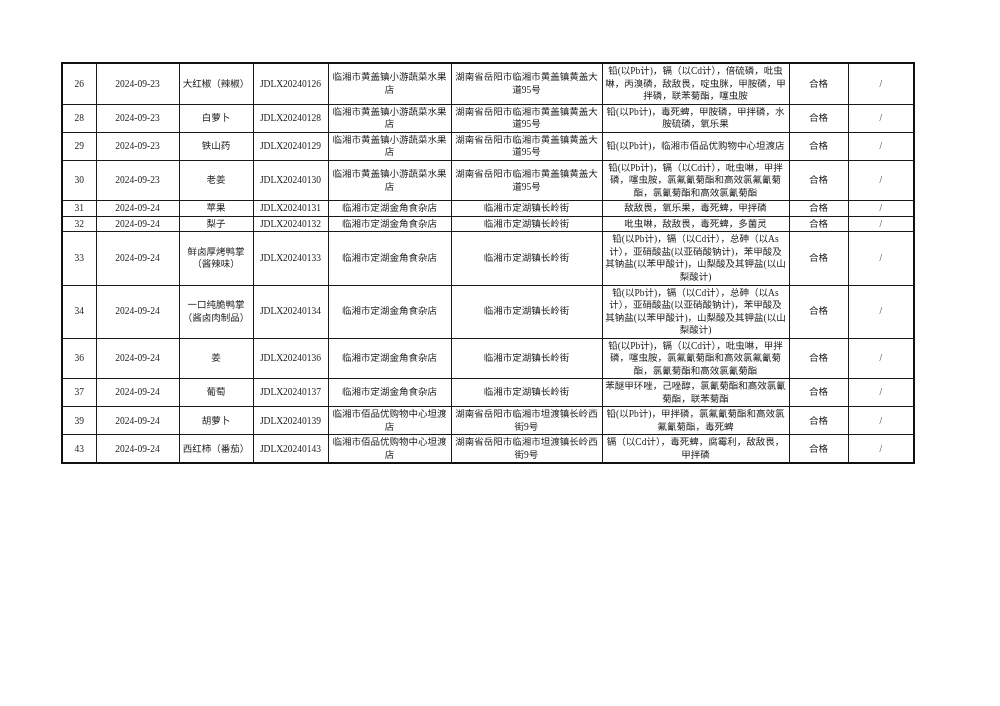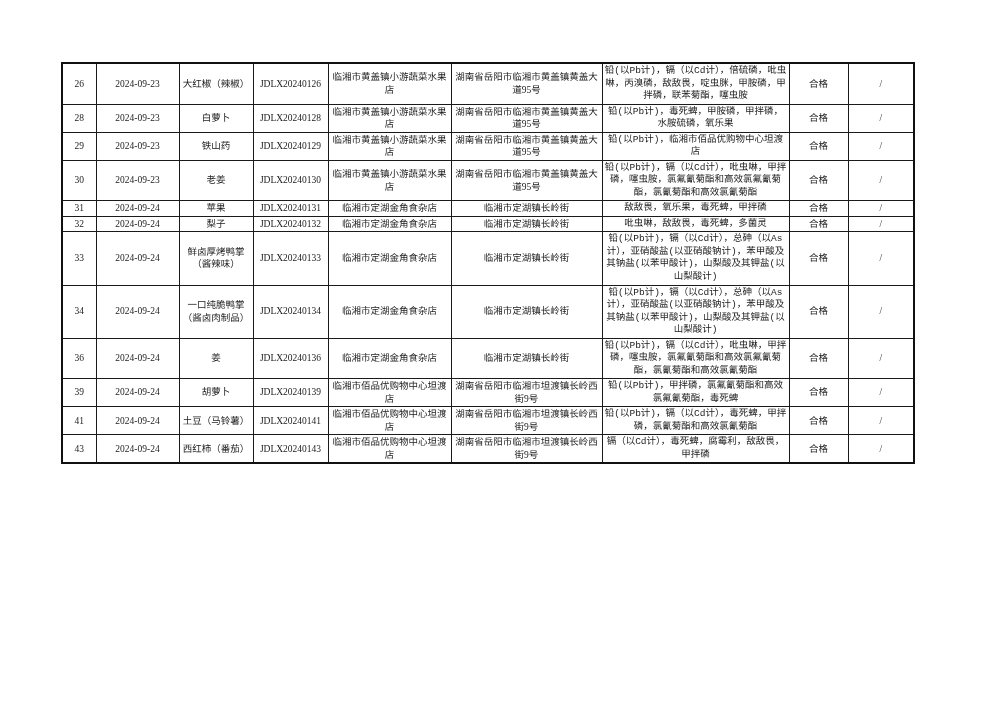--- a/index.html
+++ b/index.html
@@ -32,21 +32,20 @@
     vertical-align: middle;
     padding: 1px 2px;
     font-size: 9.5px;
     line-height: 1.32;
     color: #1c1c1c;
     word-break: break-word;
     overflow-wrap: break-word;
   }
   td.c-items {
     padding: 1px 3px;
-    font-family: Liberation Mono, monospace;
   }
   td.c-remark {
     color: #555555;
   }
 </style>
 </head>
 <body>
 
 <div class="page">
   <table class="results">
@@ -165,46 +164,46 @@
     <td class="c-date">2024-09-24</td>
     <td class="c-product">姜</td>
     <td class="c-code">JDLX20240136</td>
     <td class="c-store">临湘市定湖金角食杂店</td>
     <td class="c-address">临湘市定湖镇长岭街</td>
     <td class="c-items">铅(以Pb计)，镉（以Cd计），吡虫啉，甲拌磷，噻虫胺，氯氟氰菊酯和高效氯氟氰菊酯，氯氰菊酯和高效氯氰菊酯</td>
     <td class="c-result">合格</td>
     <td class="c-remark">/</td>
   </tr>
 
+  <tr>
+    <td class="c-no">37</td>
+    <td class="c-date">2024-09-24</td>
+    <td class="c-product">葡萄</td>
+    <td class="c-code">JDLX20240137</td>
+    <td class="c-store">临湘市定湖金角食杂店</td>
+    <td class="c-address">临湘市定湖镇长岭街</td>
+    <td class="c-items">苯醚甲环唑，己唑醇，氯氰菊酯和高效氯氰菊酯，联苯菊酯</td>
+    <td class="c-result">合格</td>
+    <td class="c-remark">/</td>
+  </tr>
 
 
   <tr>
     <td class="c-no">39</td>
     <td class="c-date">2024-09-24</td>
     <td class="c-product">胡萝卜</td>
     <td class="c-code">JDLX20240139</td>
     <td class="c-store">临湘市佰品优购物中心坦渡店</td>
     <td class="c-address">湖南省岳阳市临湘市坦渡镇长岭西街9号</td>
     <td class="c-items">铅(以Pb计)，甲拌磷，氯氟氰菊酯和高效氯氟氰菊酯，毒死蜱</td>
     <td class="c-result">合格</td>
     <td class="c-remark">/</td>
   </tr>
 
 
-  <tr>
-    <td class="c-no">41</td>
-    <td class="c-date">2024-09-24</td>
-    <td class="c-product">土豆（马铃薯）</td>
-    <td class="c-code">JDLX20240141</td>
-    <td class="c-store">临湘市佰品优购物中心坦渡店</td>
-    <td class="c-address">湖南省岳阳市临湘市坦渡镇长岭西街9号</td>
-    <td class="c-items">铅(以Pb计)，镉（以Cd计），毒死蜱，甲拌磷，氯氰菊酯和高效氯氰菊酯</td>
-    <td class="c-result">合格</td>
-    <td class="c-remark">/</td>
-  </tr>
 
 
   <tr>
     <td class="c-no">43</td>
     <td class="c-date">2024-09-24</td>
     <td class="c-product">西红柿（番茄）</td>
     <td class="c-code">JDLX20240143</td>
     <td class="c-store">临湘市佰品优购物中心坦渡店</td>
     <td class="c-address">湖南省岳阳市临湘市坦渡镇长岭西街9号</td>
     <td class="c-items">镉（以Cd计），毒死蜱，腐霉利，敌敌畏，甲拌磷</td>

